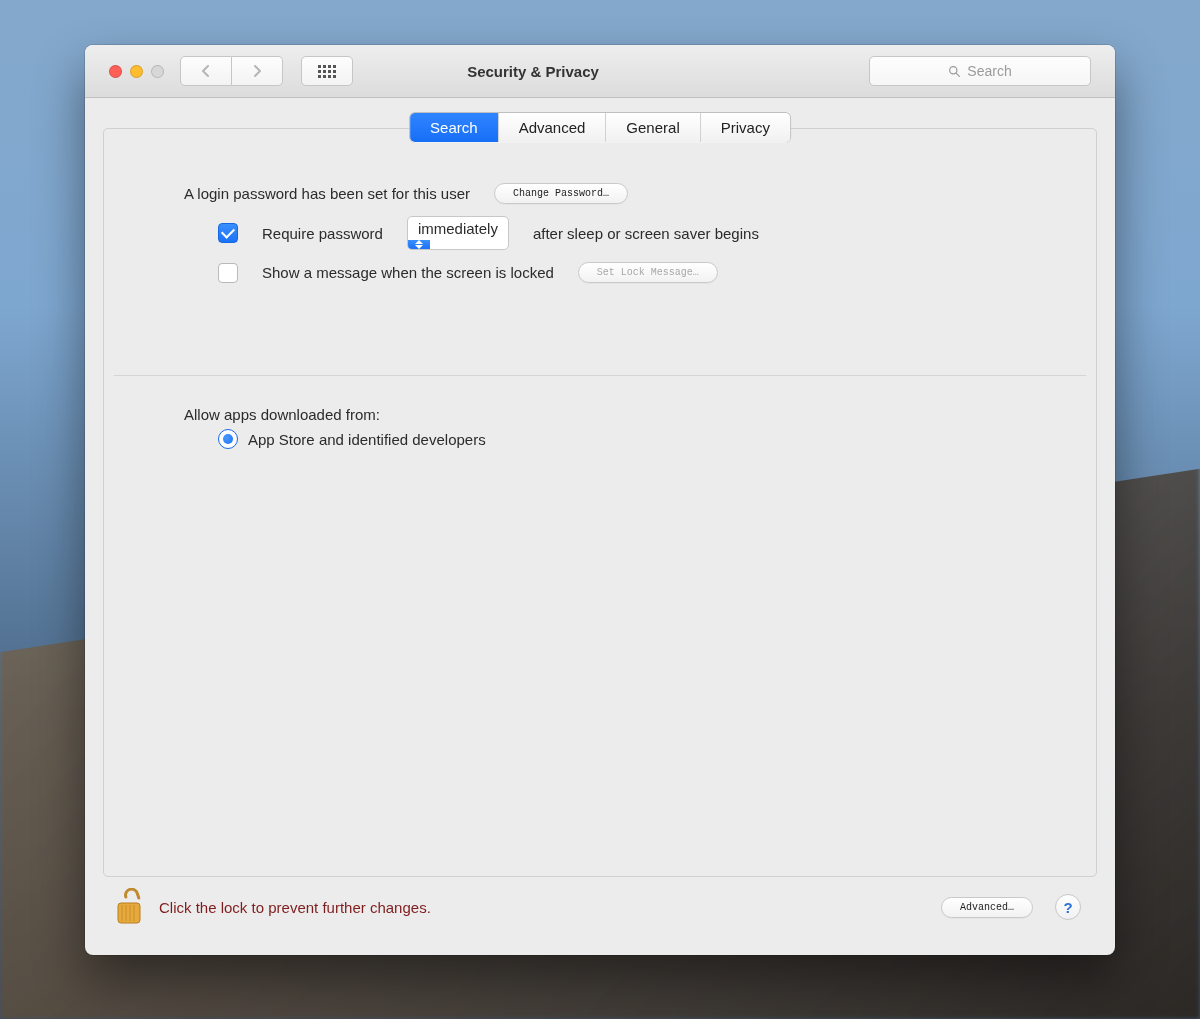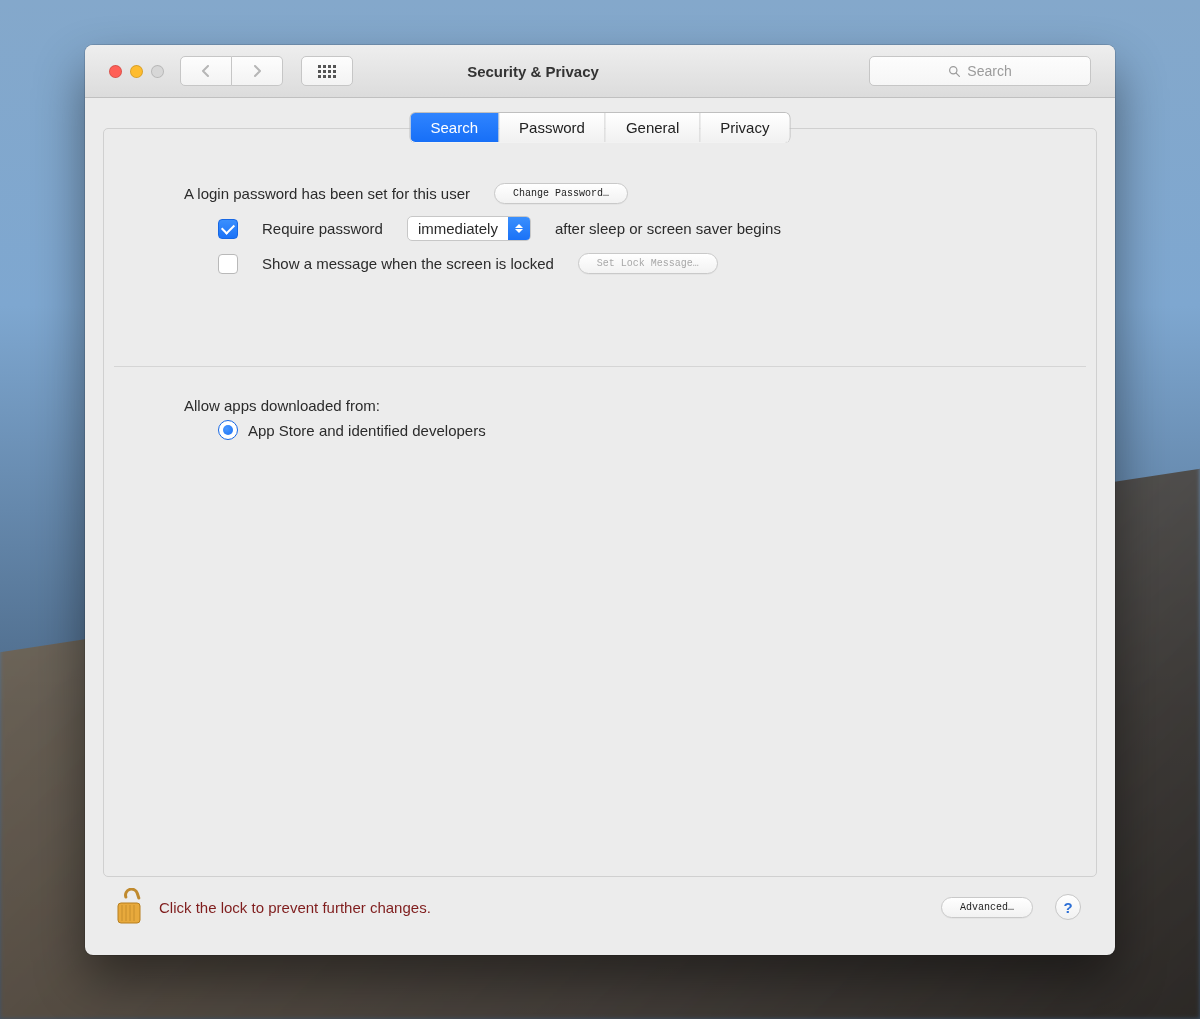--- a/index.html
+++ b/index.html
@@ -195,20 +195,21 @@
     border-bottom: 2px solid #fff;
     transform: rotate(-45deg) translate(1px,-1px);
   }
   .mac-select {
     display: inline-flex;
     align-items: center;
     border: 1px solid #c7c7c7;
     border-radius: 5px;
     overflow: hidden;
     background: #fff;
+    flex-direction: column;
   }
   .mac-select .sel-text {
     padding: 3px 10px;
     font-size: 15px;
   }
   .mac-select .sel-caret {
     width: 22px;
     align-self: stretch;
     background: linear-gradient(180deg, #3a8ffd, #1a72f7);
     display: flex;
@@ -335,21 +336,21 @@
           </svg>
         <span>Search</span>
       </div>
     </div>
 
     <div class="content">
       <div class="panel">
 
         <div class="tabbar">
           <div class="tab active">Search</div>
-          <div class="tab">Password</div>
+          <div class="tab">Advanced</div>
           <div class="tab">General</div>
           <div class="tab">Privacy</div>
         </div>
 
         <div class="section">
           <div class="row">
             <span>A login password has been set for this user</span>
             <button class="mac-btn">Change Password…</button>
           </div>
 

